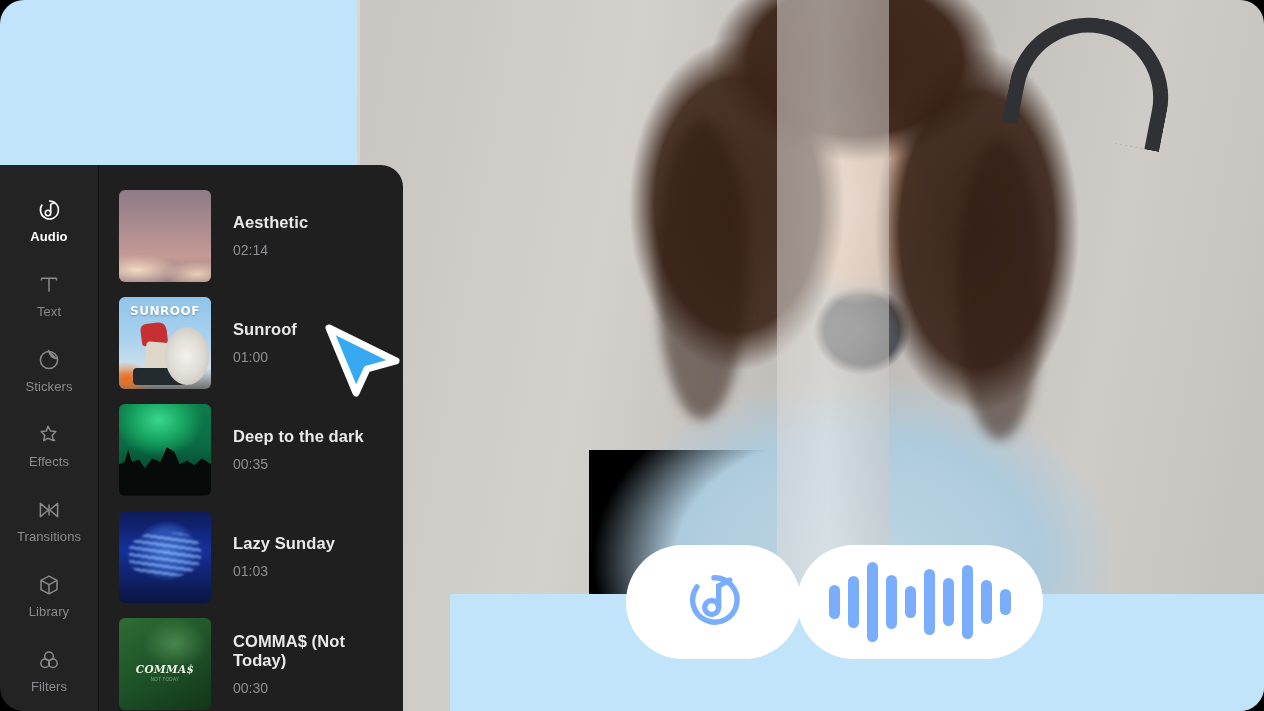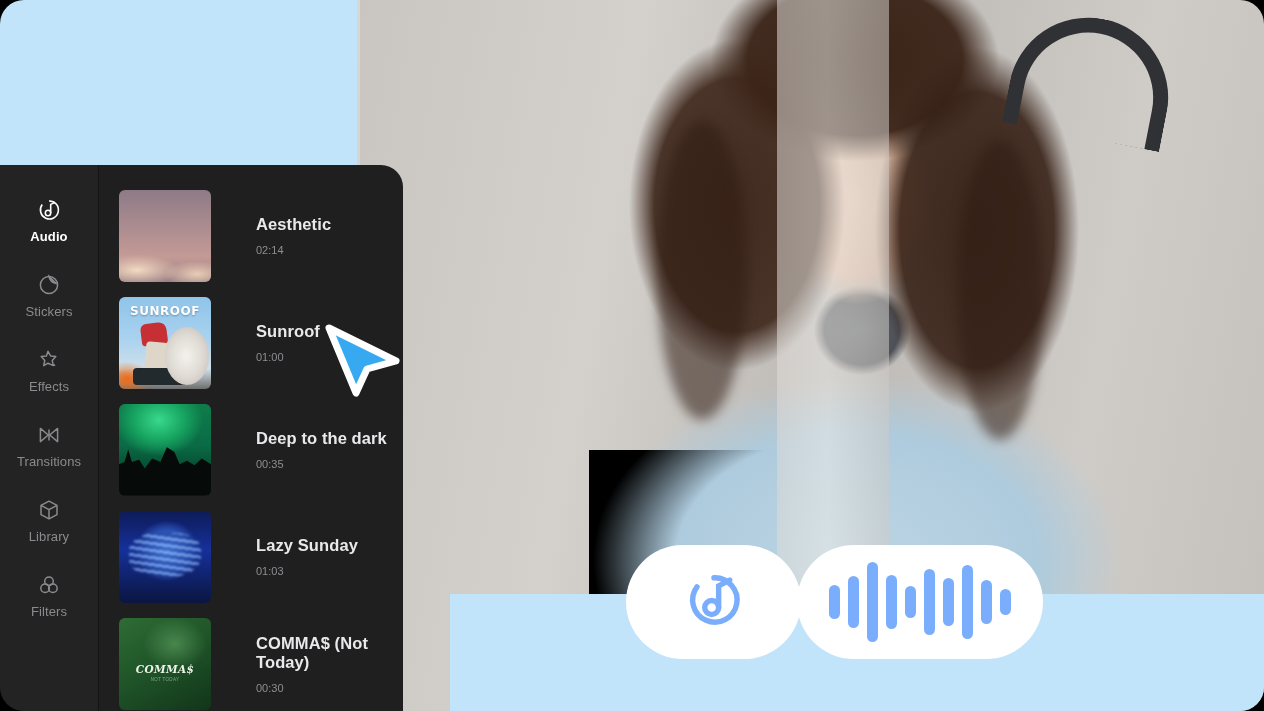--- a/index.html
+++ b/index.html
@@ -83,23 +83,23 @@
   .nav-label { font-size:13px; letter-spacing:.1px; }
   .nav-item.active .nav-label { font-weight:700; }
 
   
   .tracklist { flex:1; height:100%; padding:17px 0 0 20px; overflow:hidden; position:relative; }
   .track { display:flex; align-items:center; height:107px; }
   .thumb {
     width:92px; height:92px; flex:0 0 92px; border-radius:6px;
     overflow:hidden; position:relative; background:#2c2c2c;
   }
-  .meta { margin-left:45px; }
+  .meta { margin-left:22px; }
   .t-title { color:#e9e9ec; font-size:16.5px; font-weight:700; letter-spacing:.1px; }
-  .t-time  { color:#8e8e93; font-size:11px; margin-top:10px; }
+  .t-time  { color:#8e8e93; font-size:14px; margin-top:10px; }
 
   
   .art-aesthetic{position:absolute;inset:0;background:
     radial-gradient(ellipse 60px 22px at 18px 80px,#f3d9c2 0%,rgba(243,217,194,0) 70%),
     radial-gradient(ellipse 46px 18px at 78px 84px,#e9cdb6 0%,rgba(233,205,182,0) 72%),
     linear-gradient(#8e7a86 0%,#ab8c90 40%,#c49a95 72%,#9b8184 100%);}
   .art-sunroof{position:absolute;inset:0;background:
     radial-gradient(ellipse 34px 24px at 8px 82px,#f26a13 0%,rgba(242,106,19,0) 72%),
     linear-gradient(#8fc4ea 0%,#a9d2ef 45%,#cfe0ea 78%,#6e6f6d 100%);}
   .art-sunroof .word{position:absolute;top:7px;left:0;right:0;text-align:center;
@@ -174,20 +174,28 @@
         <span class="ico">
           <svg viewBox="0 0 24 24" fill="none" stroke="currentColor" stroke-width="1.6">
             <path d="M5.2 6.6A9 9 0 1 0 12 3"></path>
             <circle cx="11" cy="15" r="2.7"></circle>
               <path d="M13.7 15V6.4l4.4-2.2"></path>
           </svg>
         </span>
         <span class="nav-label">Audio</span>
       </div>
 
+      <div class="nav-item">
+        <span class="ico">
+          <svg viewBox="0 0 24 24" fill="none" stroke="currentColor" stroke-width="1.5">
+            <path d="M4.5 5.2h15M4.5 5.2v2.4M19.5 5.2v2.4M12 5.6v13.2"></path>
+          </svg>
+        </span>
+        <span class="nav-label">Text</span>
+      </div>
 
       <div class="nav-item">
         <span class="ico">
           <svg viewBox="0 0 24 24" fill="none" stroke="currentColor" stroke-width="1.5">
             <circle cx="12" cy="12" r="8.6"></circle>
               <path d="M12 3.4 19 10.4a8.6 8.6 0 0 1-7-7Z"></path>
           </svg>
         </span>
         <span class="nav-label">Stickers</span>
       </div>

